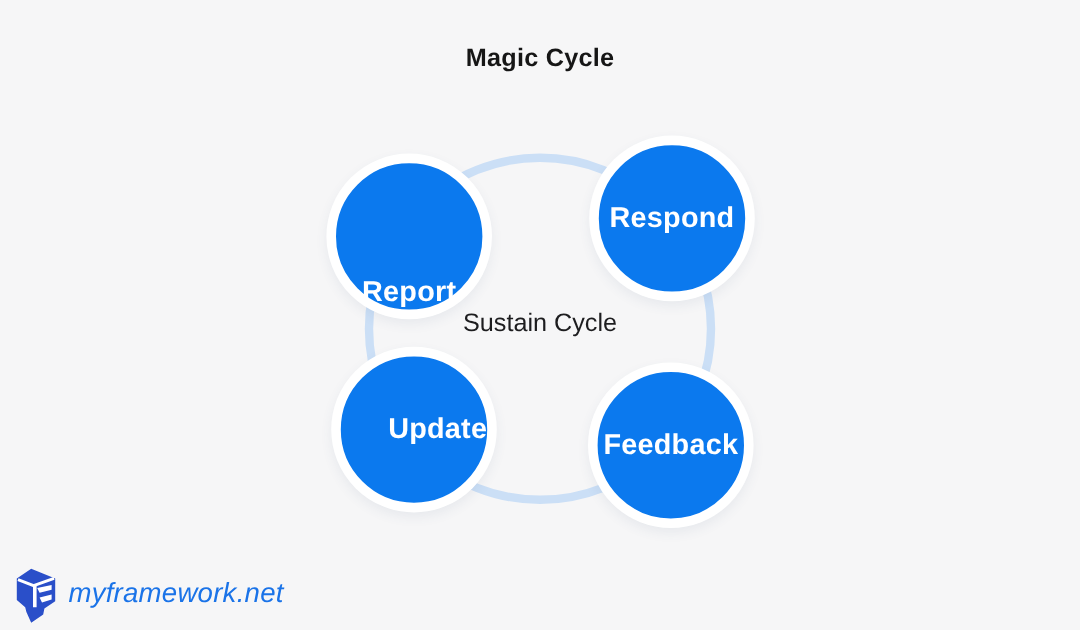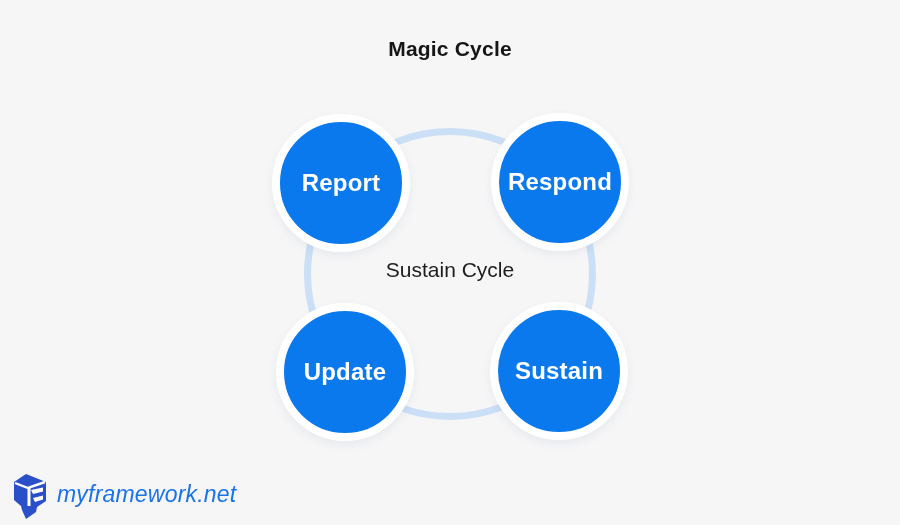--- a/index.html
+++ b/index.html
@@ -59,23 +59,23 @@
     justify-content: center;
     box-shadow: 0 4px 10px rgba(60, 90, 130, 0.08);
   }
   .node-label {
     color: var(--node_label);
     font-size: 24px;
     font-weight: 700;
     letter-spacing: 0.2px;
     white-space: nowrap;
   }
-  .node-report  { left: 272px; top: 114px; }
+  .node-report  { left: 272px; top: 128px; align-items: flex-end; }
   .node-respond { left: 491px; top: 113px; }
-  .node-update  { left: 276px; top: 303px; }
+  .node-update  { left: 276px; top: 289px; justify-content: flex-end; }
   .node-sustain { left: 490px; top: 302px; }
   .center-label {
     position: absolute;
     top: 258px;
     left: 0;
     width: 100%;
     text-align: center;
     font-size: 21px;
     font-weight: 400;
     color: var(--center_text);
@@ -115,21 +115,21 @@
 
   <div class="node node-respond">
     <span class="node-label">Respond</span>
   </div>
 
   <div class="node node-update">
     <span class="node-label">Update</span>
   </div>
 
   <div class="node node-sustain">
-    <span class="node-label">Sustain</span>
+    <span class="node-label">Feedback</span>
   </div>
 
   <div class="center-label">Sustain Cycle</div>
 
   <div class="footer-brand">
     <svg class="logo-icon" viewBox="0 0 36 48" aria-hidden="true">
       <path fill="var(--logo_icon)" d="M14 2 L34 10 L34 29 L25 35 L24 40 L14 47 L10 38 L9 34 L2 28 L2 10 Z"></path>
       <path fill="none" stroke="#FFFFFF" stroke-width="2.4" d="M3 11 L16 16 L33 10"></path>
       <path fill="none" stroke="#FFFFFF" stroke-width="3" d="M17 16 L17 34"></path>
       <path fill="#FFFFFF" d="M19 18 L31 15.5 L31 19.5 L21 22 Z"></path>

